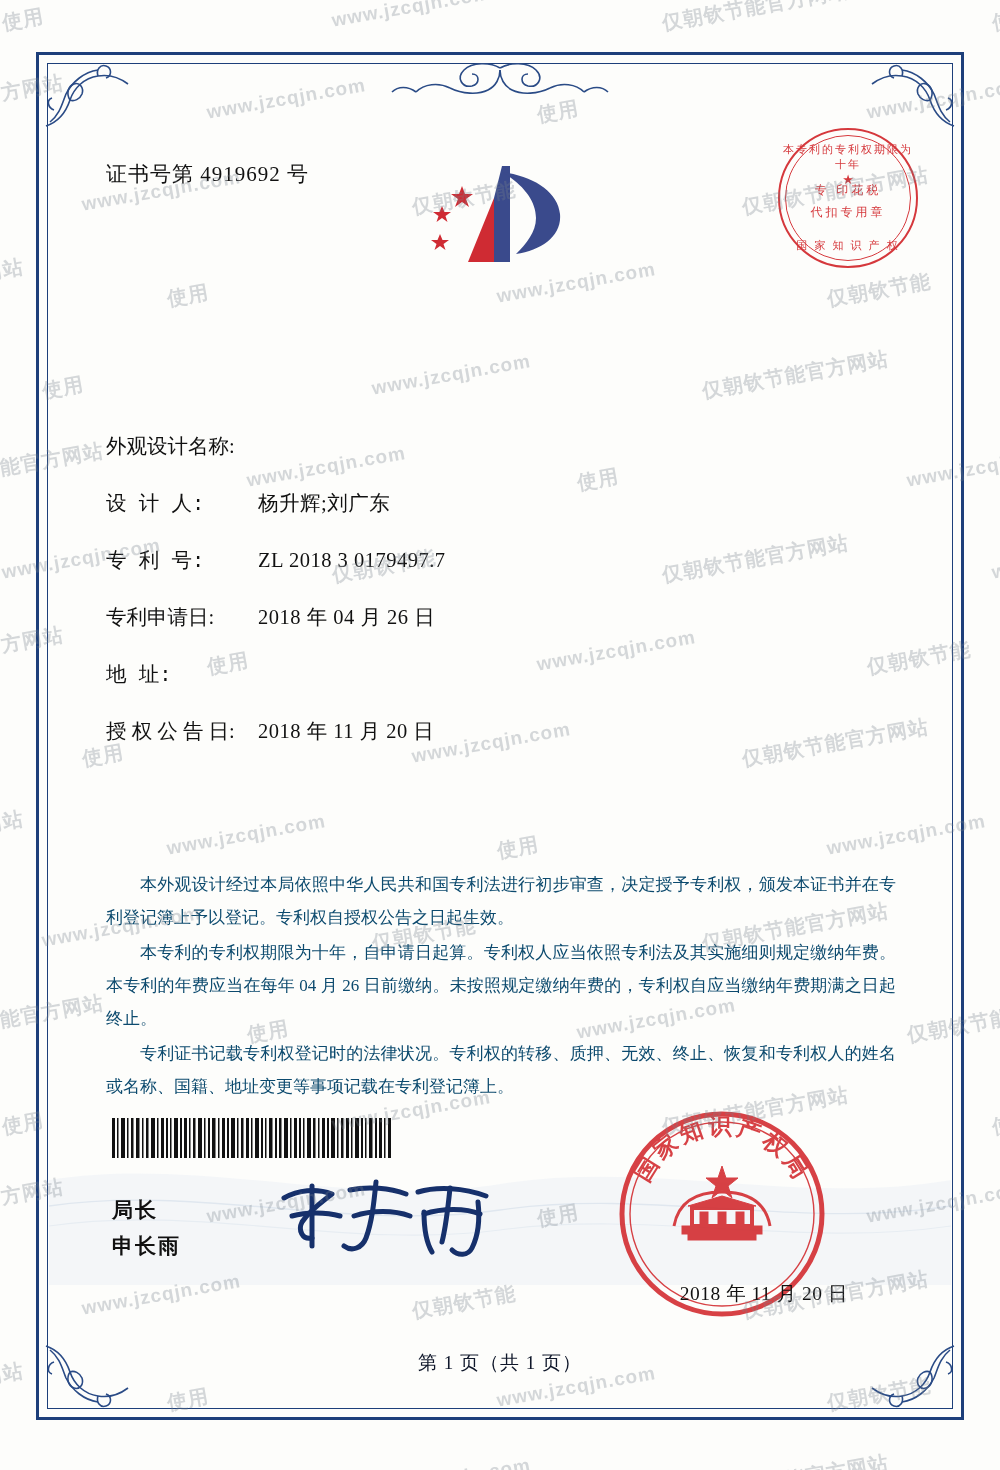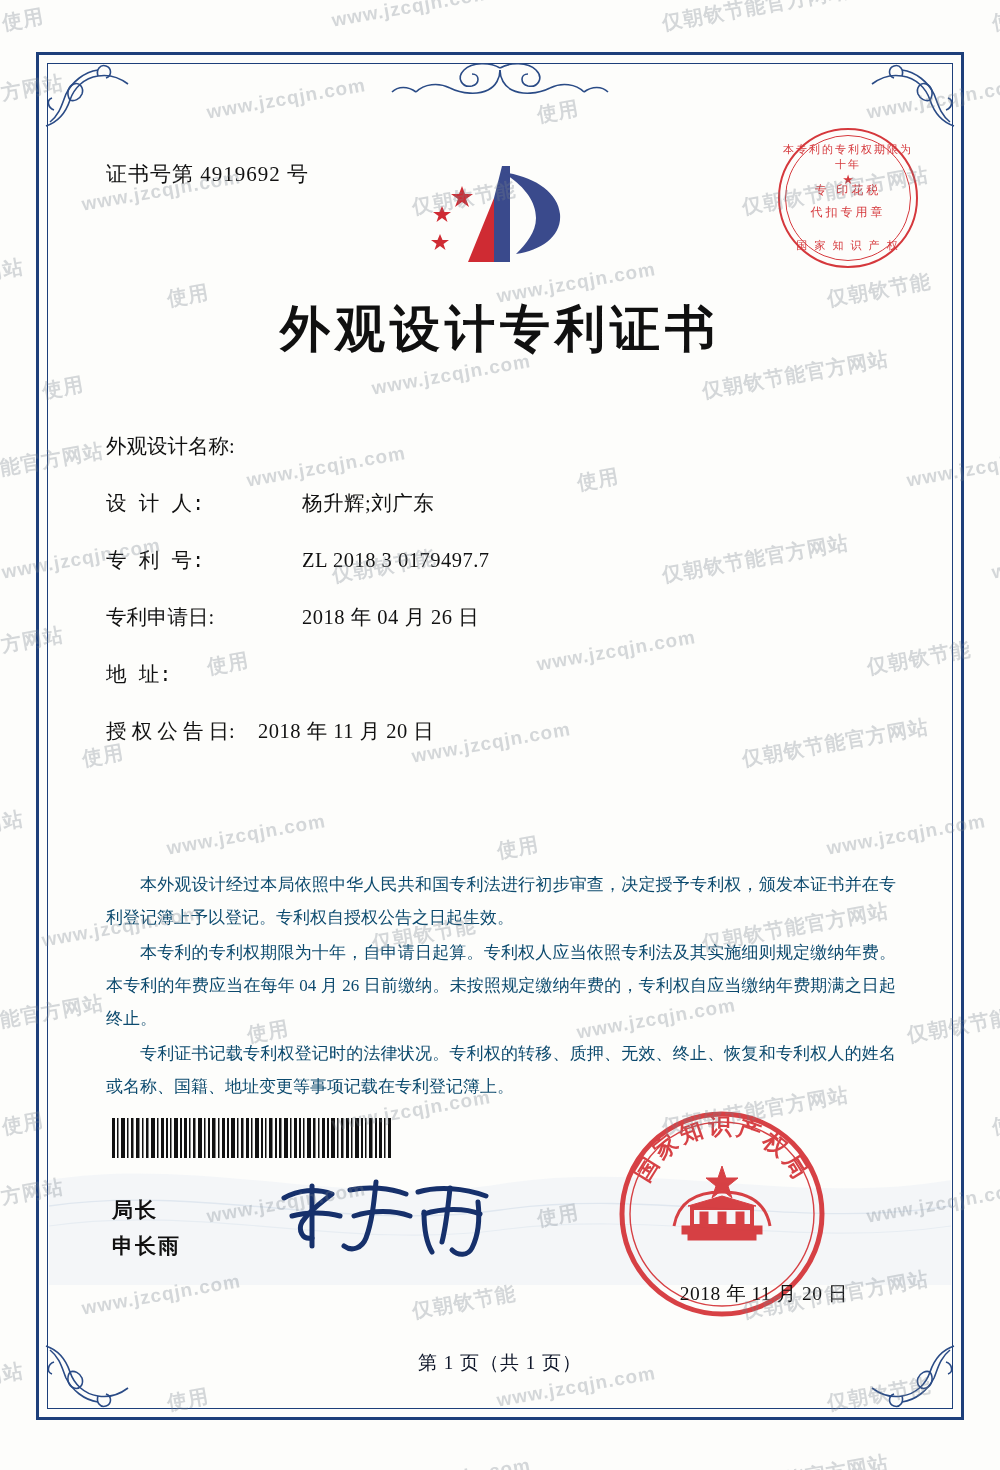--- a/index.html
+++ b/index.html
@@ -160,21 +160,20 @@
     top: 432px;
     width: 790px;
     z-index: 10;
   }
   .row {
     display: flex;
     align-items: baseline;
     margin-bottom: 29px;
     font-size: 20.5px;
     color: #111;
-    gap: 44px;
   }
   .row .lbl {
     width: 152px;
     flex: 0 0 152px;
     letter-spacing: 0px;
     white-space: nowrap;
   }
   .row .lbl.spread {
     display: flex;
     justify-content: space-between;
@@ -383,21 +382,20 @@
 
   <div class="stamp-tax">
     <div class="ring"></div>
     <div class="arc-top">本专利的专利权期限为十年</div>
     <div class="star">★</div>
     <div class="mid1">专  印花税</div>
     <div class="mid2">代扣专用章</div>
     <div class="arc-bottom">国 家 知 识 产 权</div>
   </div>
 
-  <div class="title">外观设计专利证书</div>
 
   <div class="fields">
 
     <div class="row">
       <div class="lbl">外观设计名称:</div>
     </div>
 
     <div class="row">
       <div class="lbl spread">设 计 人:</div>
       <div class="val">杨升辉;刘广东</div>

